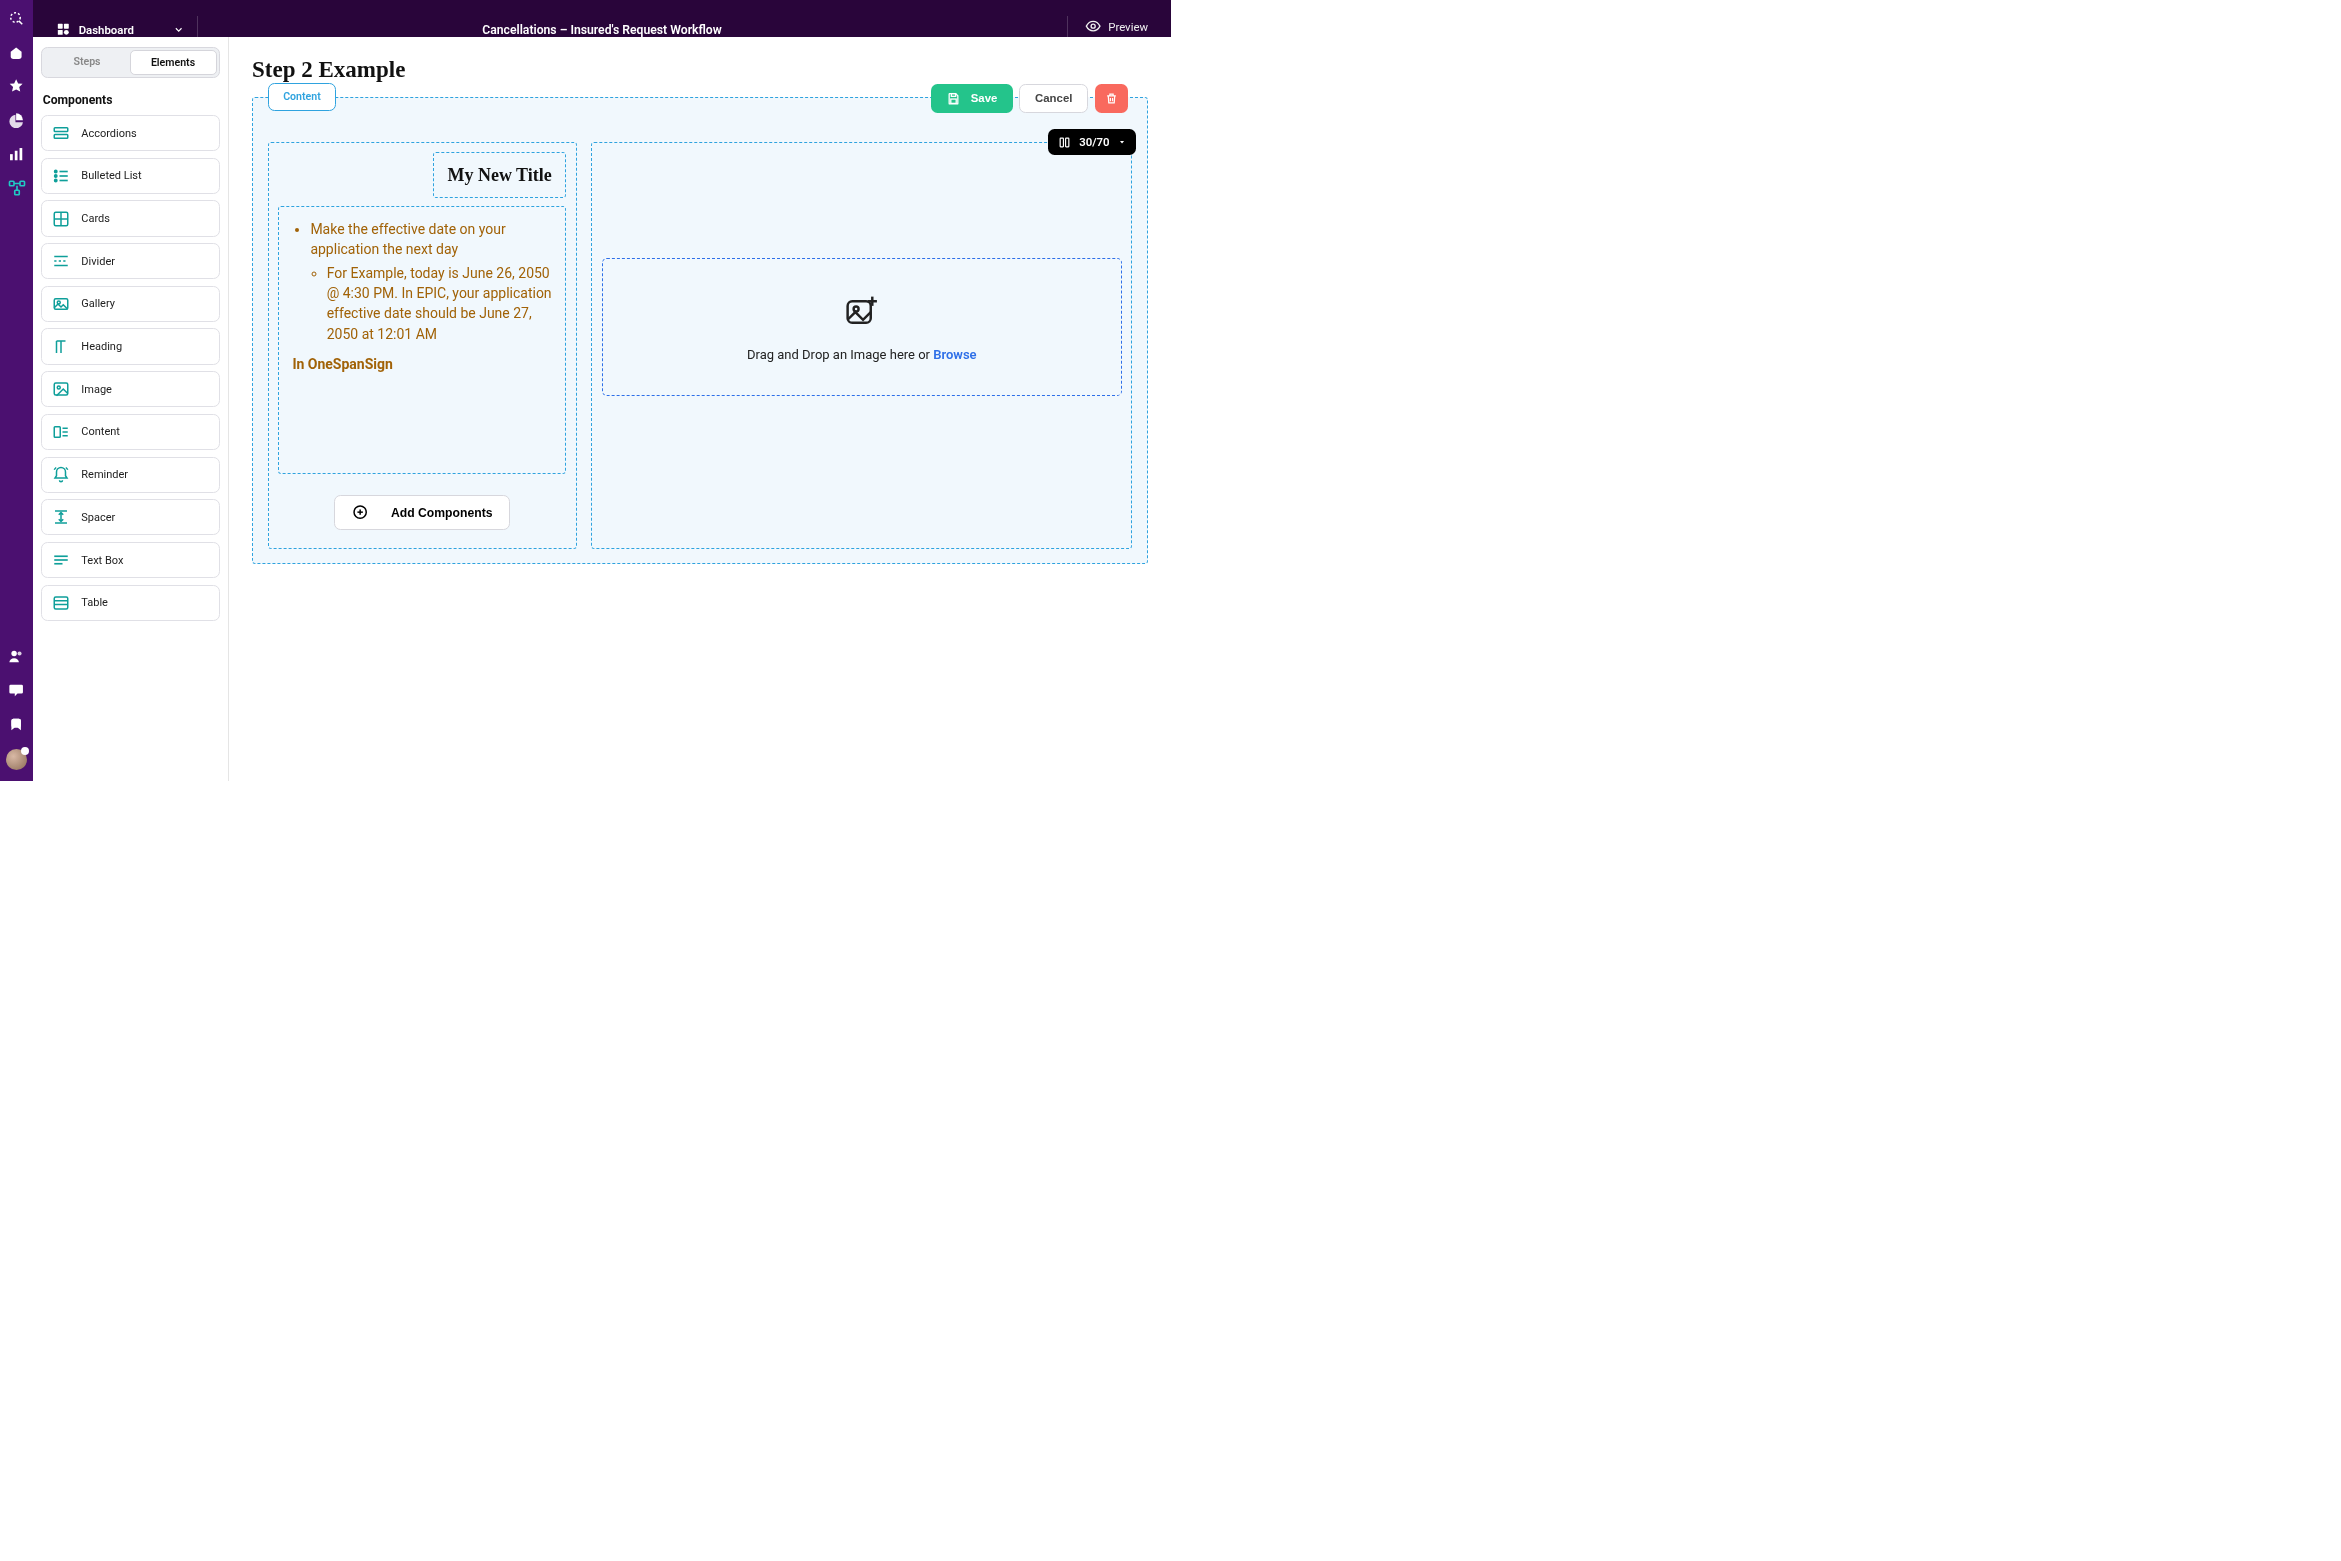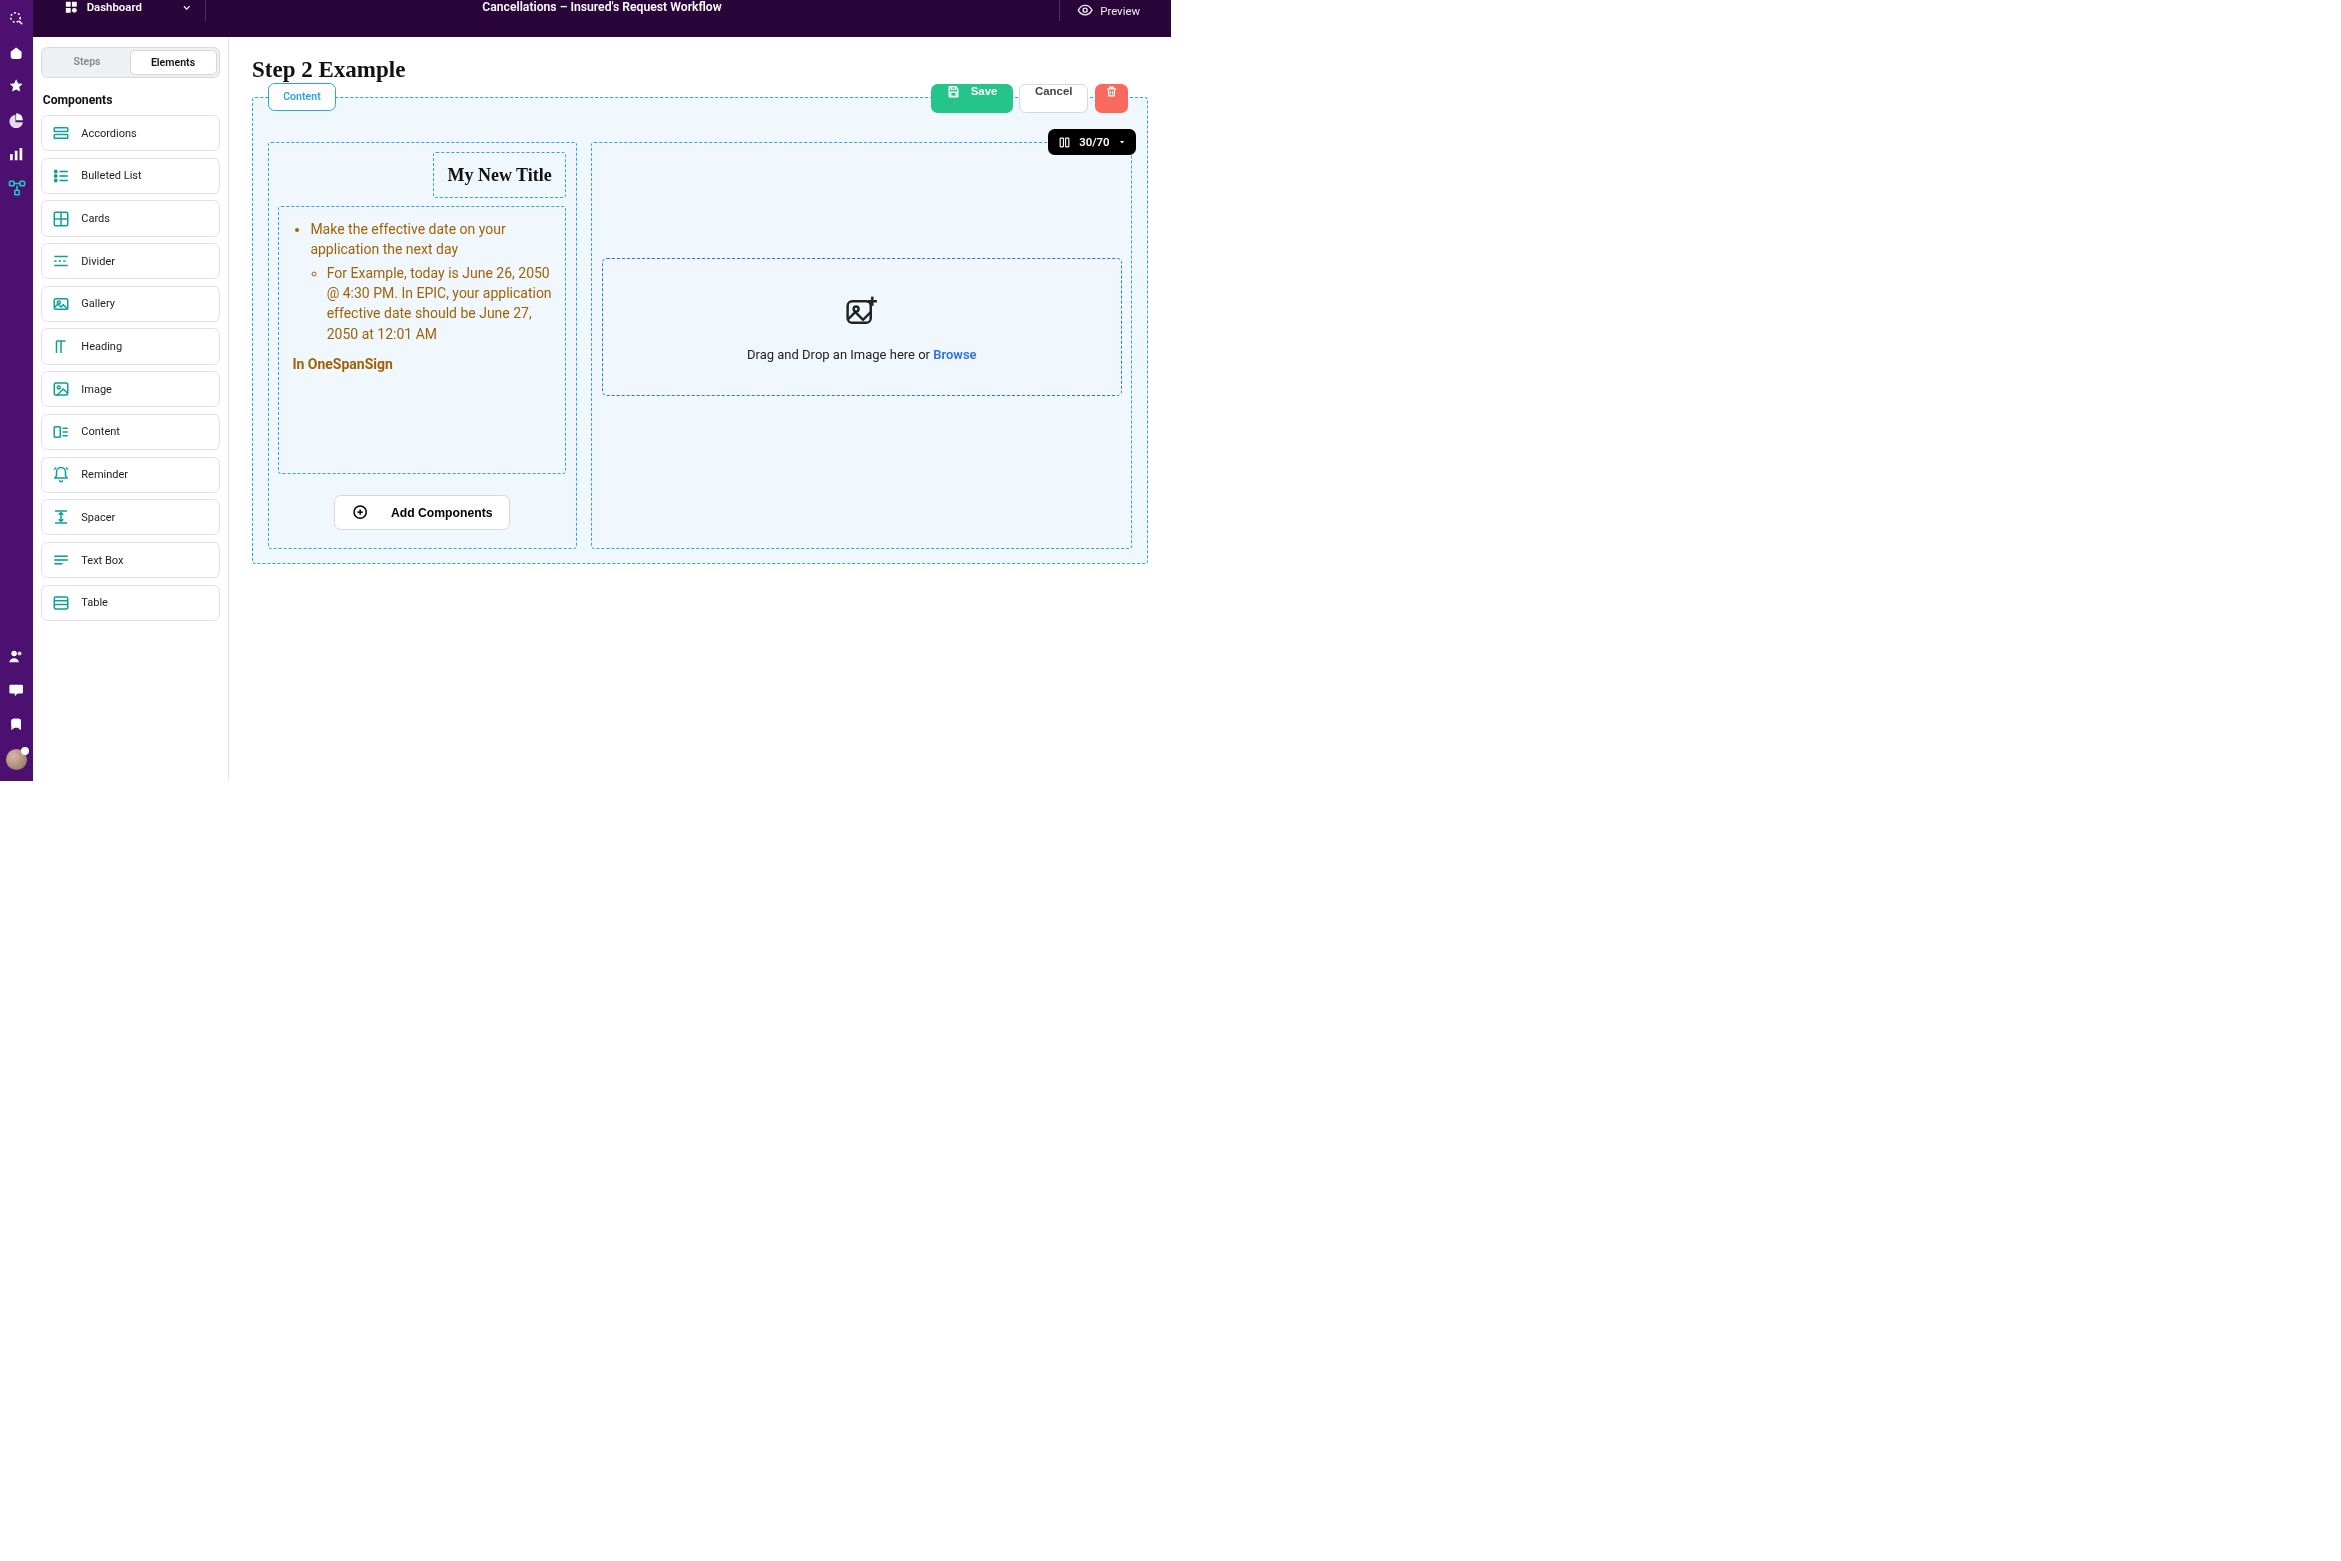--- a/index.html
+++ b/index.html
@@ -33,21 +33,21 @@
     content:""; position:absolute; top:-1.6px; right:-2.4px; width:8.1px; height:8.1px; background:#fff; border-radius:50%;
     display:flex; align-items:center; justify-content:center;
   }
 
   
   .maincol { flex:1; display:flex; flex-direction:column; }
 
   
   .topbar {
     height:37px; background:#29053A; color:#fff;
-    display:flex; align-items:flex-start; padding:0 31px;
+    display:flex; align-items:flex-end; padding:0 23px;
     position:relative;
   }
   .topbar .dash {
     display:flex; align-items:center; gap:8.1px; font-weight:600; font-size:11.4px;
   }
   .dash .chev { margin-left:31px; }
   .topbar .vdiv { width:0.8px; height:21px; background:rgba(255,255,255,0.18); margin:0 13px;}
   .topbar .title { position:absolute; left:0; right:0; text-align:center; font-weight:600; font-size:12.2px; pointer-events:none;}
   .topbar .preview { margin-left:auto; display:flex; align-items:center; gap:6.5px; font-size:11.4px; color:#eee;}
   .topbar .preview::before{
@@ -88,21 +88,21 @@
   .content-tab {
     position:absolute; top:-15.5px; left:14.6px; background:#fff;
     border:0.8px solid #2FA3DF; color:#2FA3DF; font-weight:600; font-size:10.6px;
     padding:6.5px 14.6px; border-radius:6.5px;
   }
   .action-row {
     position:absolute; top:-14.6px; right:19.5px; display:flex; gap:6.5px; align-items:center;
   }
   .btn {
     height:29px; border-radius:6.5px; border:0.8px solid transparent; font-weight:600; font-size:11.4px;
-    padding:0 14.6px; display:flex; gap:11px;
+    padding:0 14.6px; display:flex; align-items:center; gap:11px;
   }
   .btn.save { background:#24C48B; color:#fff; }
   .btn.cancel { background:#fff; color:#444; border-color:#d7d7dd; }
   .btn.delete { background:#F9695E; color:#fff; width:33px; padding:0; justify-content:center;}
   .ratio-pill {
     position:absolute; top:31px; right:11.4px;
     background:#000; color:#fff; border-radius:6.5px; height:26px;
     display:flex; align-items:center; gap:8.1px; padding:0 9.8px; font-weight:600; font-size:11.4px; z-index:5;
   }
 

